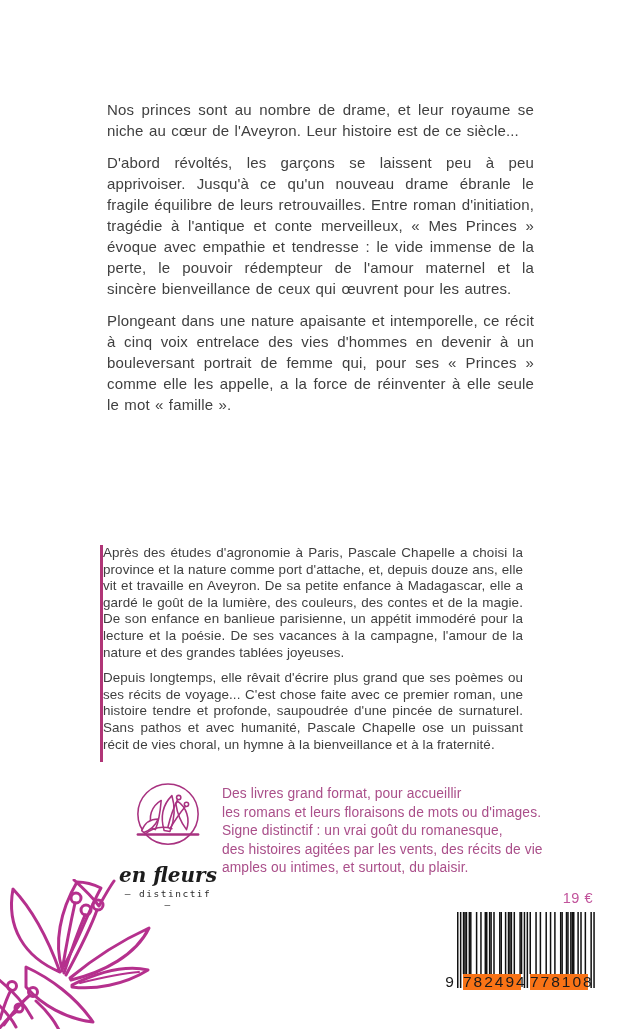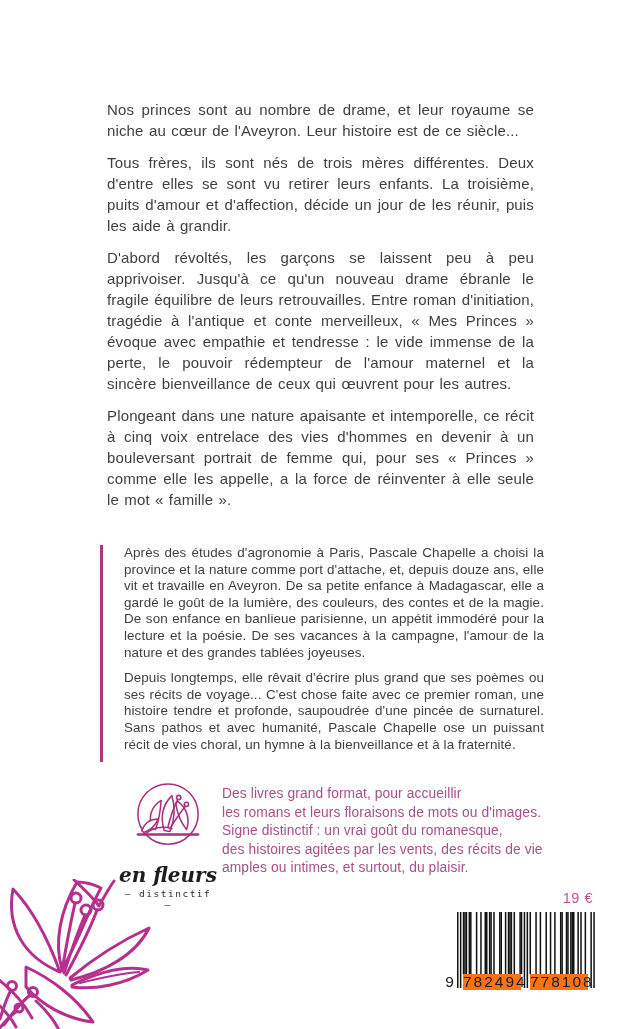--- a/index.html
+++ b/index.html
@@ -9,21 +9,21 @@
   }
   
   .synopsis{position:absolute;left:107px;top:99px;width:427px;}
   .synopsis p{
     margin:0 0 11px 0;font-size:15px;line-height:21px;color:#3f3f3f;
     text-align:justify;letter-spacing:.15px;word-spacing:1px;
   }
   
   .bio{
     position:absolute;left:100px;top:545px;width:420px;
-    border-left:3px solid #b03577;padding-left:21px;
+    border-left:3px solid #b03577;
   }
   .bio p{
     margin:0 0 9px 0;font-size:13.4px;line-height:16.6px;color:#3f3f3f;
     text-align:justify;letter-spacing:.1px;
   }
   
   .logo{position:absolute;left:118px;top:781px;width:100px;text-align:center;}
   .logo svg{display:block;margin:0 auto;}
   .logo .name{
     font-family:"DejaVu Serif","Liberation Serif",serif;font-style:italic;
@@ -52,21 +52,20 @@
   .barcode .n2{left:20px;width:58px;}
   .barcode .n3{left:87px;width:58px;}
   
   .corner-flower{position:absolute;left:-2px;bottom:-2px;}
 </style>
 </head>
 <body>
 
 <div class="synopsis">
   <p>Nos princes sont au nombre de drame, et leur royaume se niche au cœur de l'Aveyron. Leur histoire est de ce siècle...</p>
-  <p>Tous frères, ils sont nés de trois mères différentes. Deux d'entre elles se sont vu retirer leurs enfants. La troisième, puits d'amour et d'affection, décide un jour de les réunir, puis les aide à grandir.</p>
   <p>D'abord révoltés, les garçons se laissent peu à peu apprivoiser. Jusqu'à ce qu'un nouveau drame ébranle le fragile équilibre de leurs retrouvailles. Entre roman d'initiation, tragédie à l'antique et conte merveilleux, « Mes Princes » évoque avec empathie et tendresse : le vide immense de la perte, le pouvoir rédempteur de l'amour maternel et la sincère bienveillance de ceux qui œuvrent pour les autres.</p>
   <p>Plongeant dans une nature apaisante et intemporelle, ce récit à cinq voix entrelace des vies d'hommes en devenir à un bouleversant portrait de femme qui, pour ses « Princes » comme elle les appelle, a la force de réinventer à elle seule le mot « famille ».</p>
 </div>
 
 <div class="bio">
   <p>Après des études d'agronomie à Paris, Pascale Chapelle a choisi la province et la nature comme port d'attache, et, depuis douze ans, elle vit et travaille en Aveyron. De sa petite enfance à Madagascar, elle a gardé le goût de la lumière, des couleurs, des contes et de la magie. De son enfance en banlieue parisienne, un appétit immodéré pour la lecture et la poésie. De ses vacances à la campagne, l'amour de la nature et des grandes tablées joyeuses.</p>
   <p>Depuis longtemps, elle rêvait d'écrire plus grand que ses poèmes ou ses récits de voyage... C'est chose faite avec ce premier roman, une histoire tendre et profonde, saupoudrée d'une pincée de surnaturel. Sans pathos et avec humanité, Pascale Chapelle ose un puissant récit de vies choral, un hymne à la bienveillance et à la fraternité.</p>
 </div>
 
 <div class="logo">

